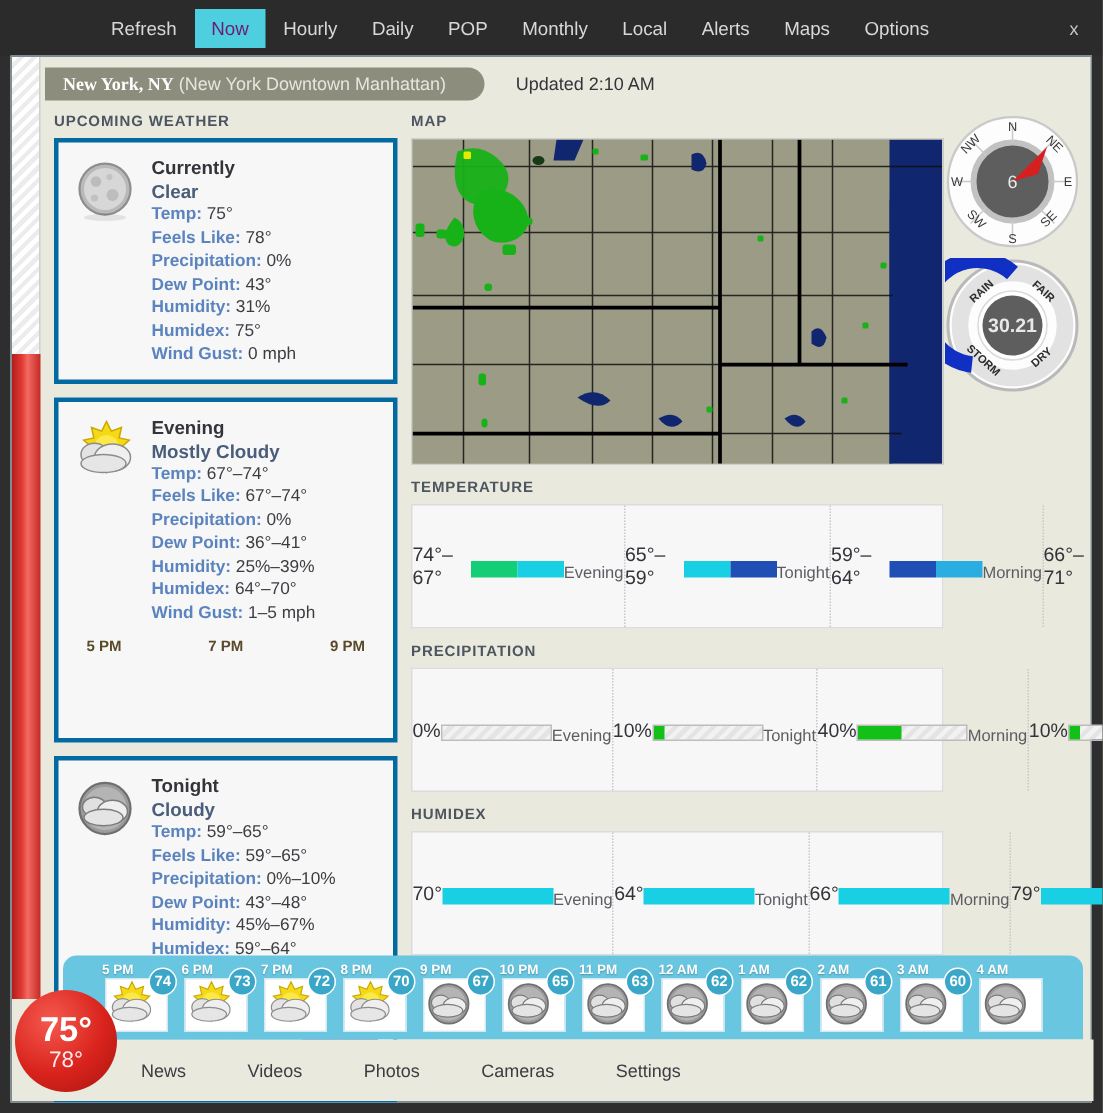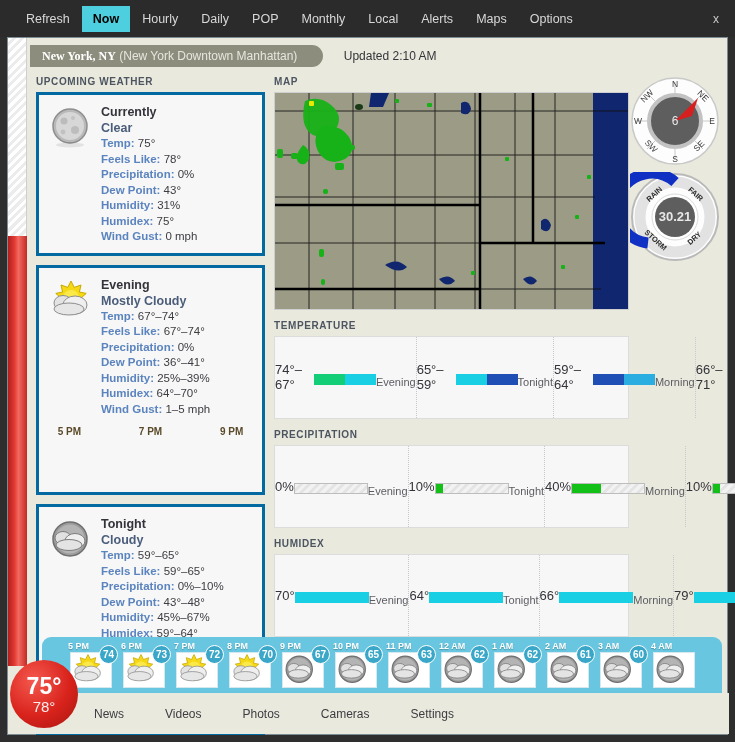--- a/index.html
+++ b/index.html
@@ -27,22 +27,22 @@
     font-size: 12.5px;
     padding: 6px 11px;
     margin-left: 1px;
     line-height: 14px;
     cursor: default;
     white-space: nowrap;
   }
   .menu-item:first-child { margin-left: 15px; }
   .menu-item.active {
     background: #4ecfe0;
-    color: #000000;
-    font-weight: bold;
+    color: #701a75;
+    font-weight: normal;
   }
   .close-btn {
     position: absolute; right: 10px; top: 10px;
     width: 18px; height: 18px;
     color: #c9c9c9; font-size: 12px;
     text-align: center; line-height: 18px;
   }
 
   
   .window {
@@ -251,21 +251,21 @@
   .small-icon i {
     display:block;width:8px;height:9px;background:#3a3a3a;
   }
 </style>
 </head>
 <body>
 
 <div id="app">
 
   <div class="menubar">
-    <div id="menu-items" style="display:flex;align-items:center;">
+    <div id="menu-items" style="display:flex;align-items:center;margin-left:48px;">
         <div class="menu-item">Refresh</div>
         <div class="menu-item active">Now</div>
         <div class="menu-item">Hourly</div>
         <div class="menu-item">Daily</div>
         <div class="menu-item">POP</div>
         <div class="menu-item">Monthly</div>
         <div class="menu-item">Local</div>
         <div class="menu-item">Alerts</div>
         <div class="menu-item">Maps</div>
         <div class="menu-item">Options</div>

